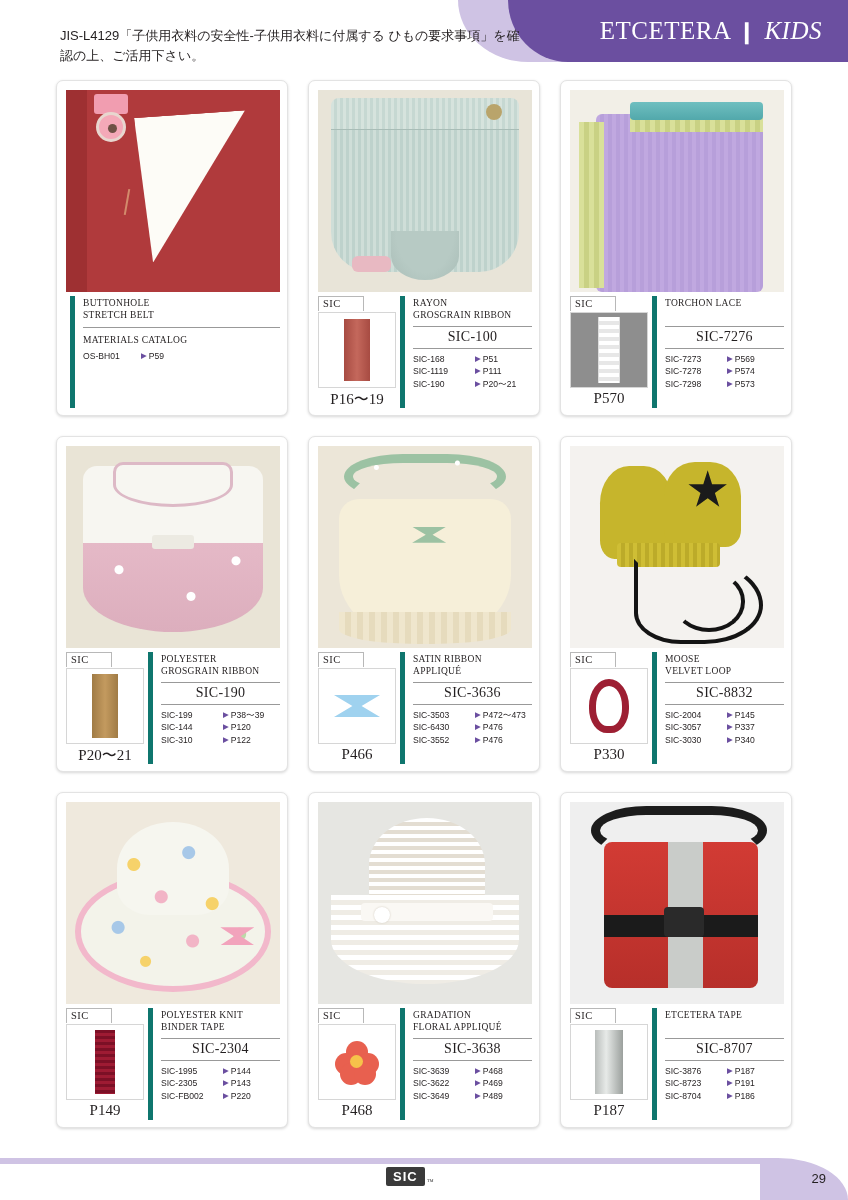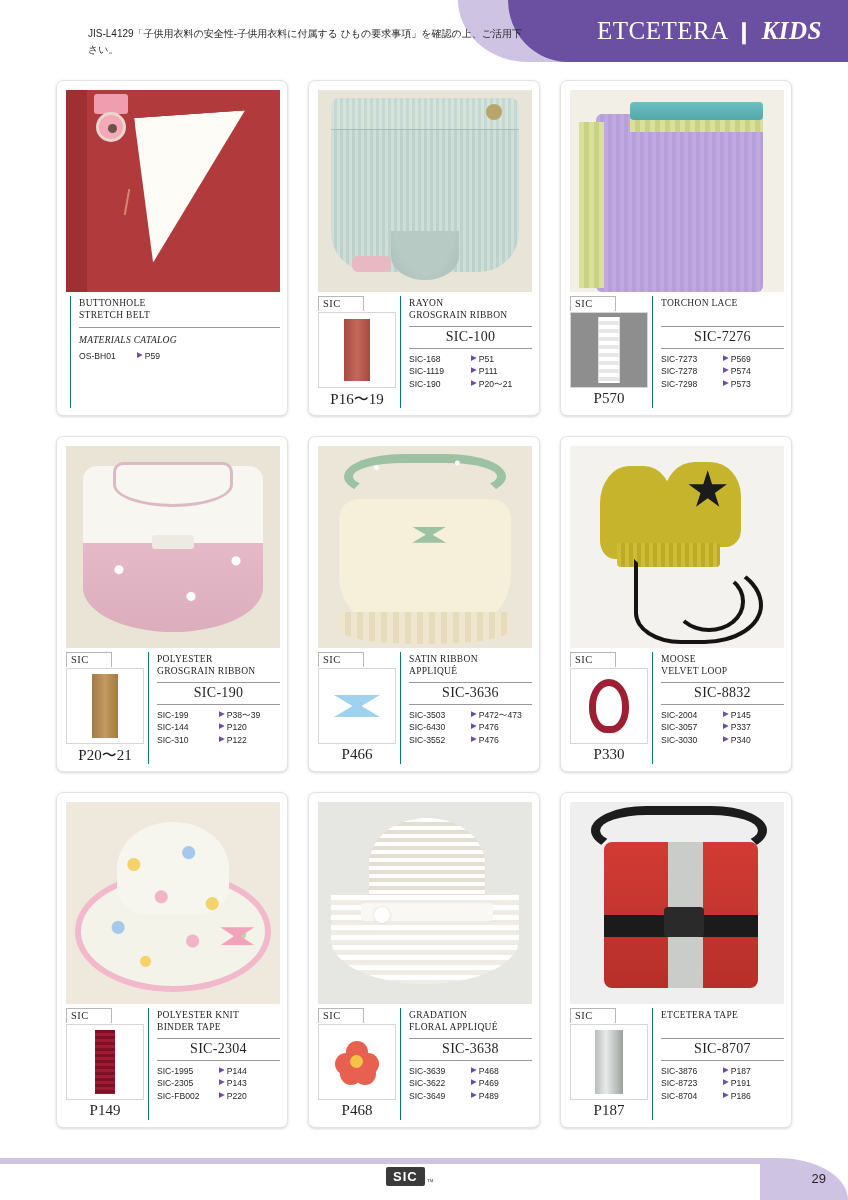--- a/index.html
+++ b/index.html
@@ -28,29 +28,29 @@
     border-bottom-left-radius: 70px 62px;
     z-index:-1;
   }
   .hdr-title {
     position:absolute; right:26px; top:17px;
     color:#ffffff; font-size:25px; letter-spacing:0.5px;
     font-family:"Liberation Serif", serif;
     white-space:nowrap;
   }
   .hdr-title .sep { font-size:22px; margin:0 8px 0 6px; }
-  .hdr-title .kids { font-style:italic; font-weight:bold; }
+  .hdr-title .kids { font-style:italic; font-weight:normal; }
   .hdr-title .etc { font-weight:normal; }
 
   .compliance {
     position:absolute; left:60px; top:26px; width:470px;
     font-family:"Liberation Sans", sans-serif;
     font-size:10px; color:#231f20; line-height:1.55;
   }
-  .compliance .l2 { font-size:10px;margin-left:28px; }
+  .compliance .l2 { font-size:13px; }
 
   
   .grid {
     position:absolute; left:56px; top:80px;
     width:736px;
     display:grid;
     grid-template-columns: repeat(3, 232px);
     grid-gap: 20px 20px;
   }
   .card {
@@ -94,56 +94,56 @@
     display:flex; align-items:center; justify-content:center;
     overflow:hidden;
   }
   .page-ref {
     position:absolute; left:0; top:94px; width:78px;
     text-align:center; font-size:15px;
     font-family:"Liberation Serif", serif;
   }
   .detail-col {
     flex:1; padding-left:8px; position:relative;
-    border-left:1px solid #0f766e;
+    border-left:5px solid #0f766e;
     margin-left:4px;
   }
   .prod-name {
     font-size:9.5px; line-height:1.25; letter-spacing:0.3px;
     padding-top:2px; min-height:26px;
   }
   .code-line {
     border-top:1px solid #999; border-bottom:1px solid #999;
     text-align:center; font-size:14px; padding:2px 0 3px;
     margin-top:4px;
     letter-spacing:0.3px;
   }
   .refs { margin-top:4px; }
   .ref-row {
-    display:flex; 
+    display:flex; align-items:center;
     font-family:"Liberation Sans", sans-serif;
     font-size:8.6px; line-height:1.45;
     color:#231f20;
   }
   .ref-row .code { width:62px; }
   .ref-row .arrow { color:#6b4fa0; font-size:7.5px; margin:0 2px 0 0; }
   .ref-row .pg { }
 
   
   .stock-col { width:92px; position:relative; display:flex; align-items:center; }
   .stock-badge {
     display:flex; align-items:center; gap:5px;
     padding-left:2px;
   }
   .stock-badge .glyph { display:block; }
   .stock-badge .txt {
     font-family:"Liberation Sans", sans-serif;
     font-weight:bold; font-size:9.5px; letter-spacing:0.2px;
   }
-  .mc-name { font-size:9.5px; line-height:1.3; letter-spacing:0.3px; padding-top:2px;font-style:italic;}
+  .mc-name { font-size:9.5px; line-height:1.3; letter-spacing:0.3px; padding-top:2px;}
   .mc-rule { border-top:1px solid #999; margin:5px 0 4px; }
 
   
   .footer-band {
     position:absolute; left:0; bottom:0; width:848px; height:42px;
     background:#cfc3e4;
     border-top-right-radius: 70px 42px;
   }
   .footer-band-in {
     position:absolute; left:0; bottom:0; width:760px; height:36px;

